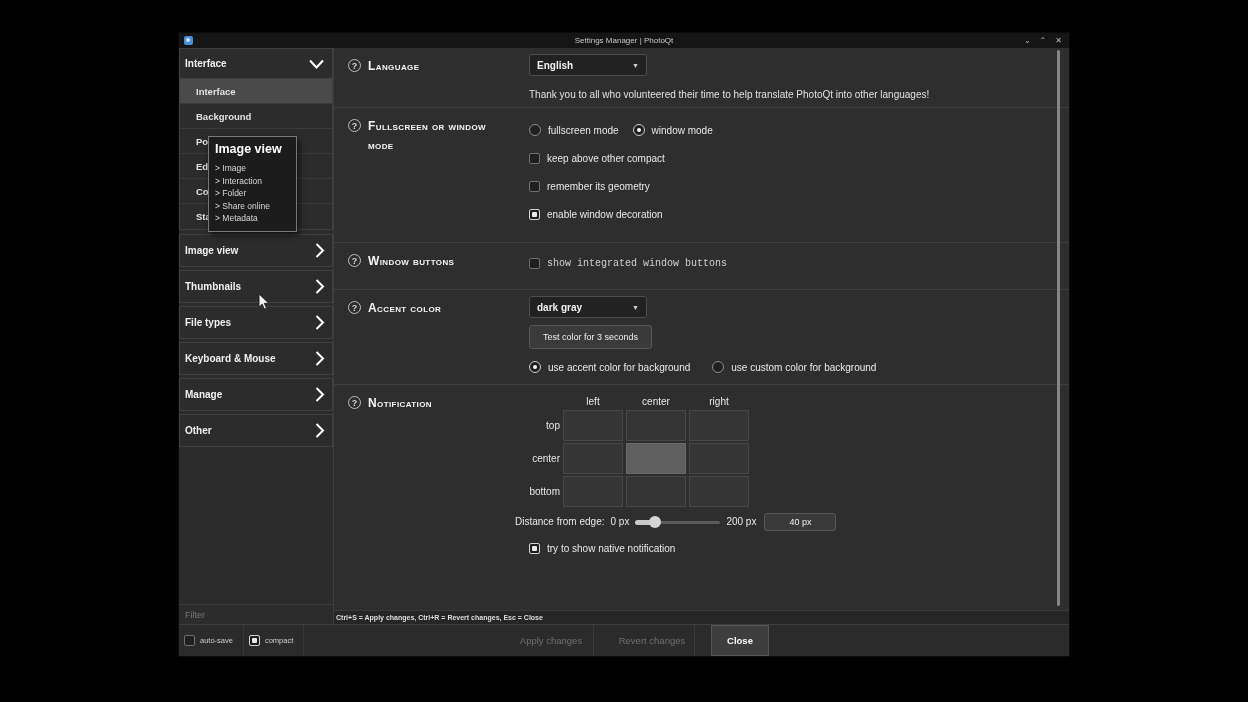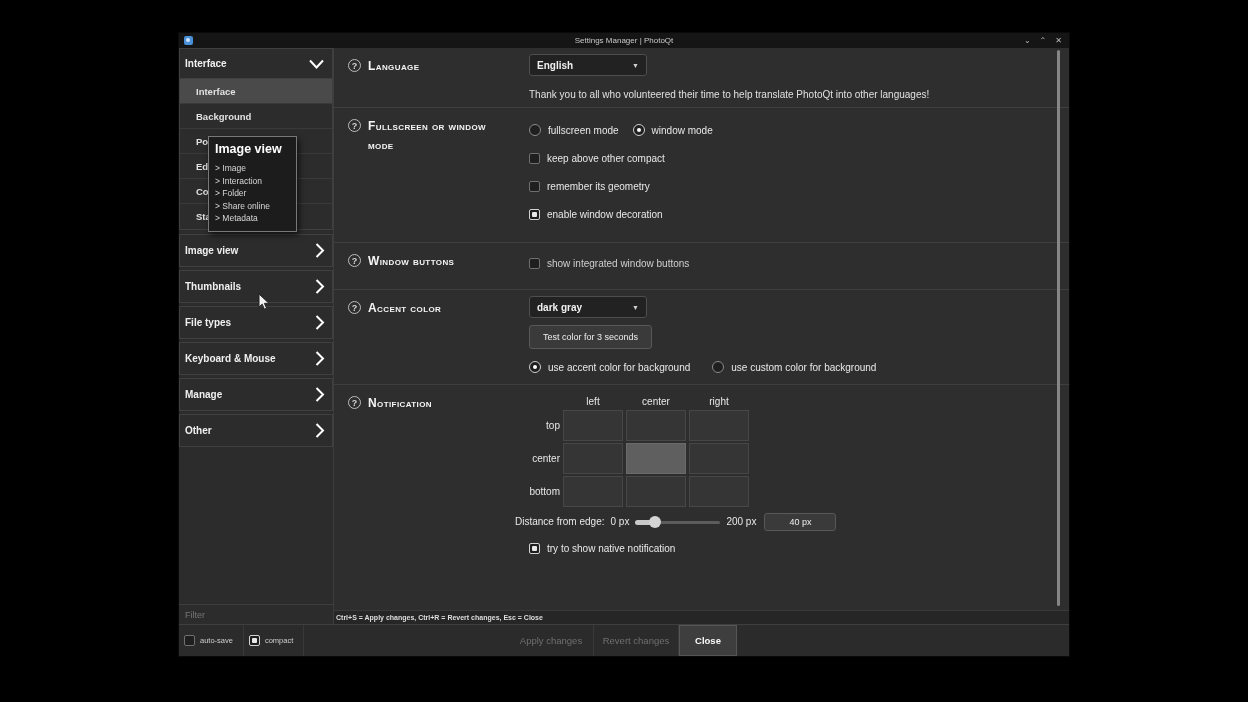--- a/index.html
+++ b/index.html
@@ -116,21 +116,21 @@
   .hint-bar { margin-top:auto; height:14px; background:#262626; border-top:1px solid #3a3a3a; display:flex; align-items:center; }
   .hint-text { font-size:7px; font-weight:bold; color:#dedede; padding-left:2px; white-space:nowrap; }
 
   
   .scrollbar { position:absolute; right:9px; top:2px; bottom:18px; width:3px; background:#858585; border-radius:2px; z-index:5; }
 
   
   .bottombar { height:32px; flex:0 0 32px; background:#2b2b2b; border-top:1px solid #3f3f3f; display:flex; align-items:center; position:relative; }
   .bb-cb-group { display:flex; align-items:center; gap:5px; padding:0 10px 0 5px; height:100%; border-right:1px solid #383838; }
   .bb-cb-group .ctl-label { font-size:7.5px; color:#cfcfcf; }
-  .bb-buttons { position:absolute; left:330px; top:0; bottom:0; display:flex; }
+  .bb-buttons { position:absolute; left:330px; top:0; bottom:0; display:flex;gap:16px; }
   .bb-btn { height:100%; display:flex; align-items:center; justify-content:center; font-size:9.5px; border-right:1px solid #3a3a3a; cursor:default; }
   .bb-btn.disabled { color:#6f6f6f; width:85px; }
   .bb-btn.close { width:58px; background:#3e3e3e; border:1px solid #565656; color:#fafafa; font-weight:bold; cursor:pointer; }
 
   
   .cursor { position:absolute; left:257px; top:293px; z-index:30; pointer-events:none; }
 </style>
 </head>
 <body>
 
@@ -292,21 +292,21 @@
               </div>
             </div>
           </div>
         </div>
 
         <div class="section sec-winbtn">
           <div class="sec-left">
             <span class="help-icon">?</span>
             <span class="sec-title">Window buttons</span>
           </div>
-          <div class="sec-right" style="padding-top:12px;">
+          <div class="sec-right" style="padding-top:12px;font-family:Liberation Mono, monospace;">
             <div class="ctl-row">
               <span class="cb"></span>
               <span class="ctl-label" style="color:#cfcfcf;">show integrated window buttons</span>
             </div>
           </div>
         </div>
 
         <div class="section sec-accent">
           <div class="sec-left">
             <span class="help-icon">?</span>

